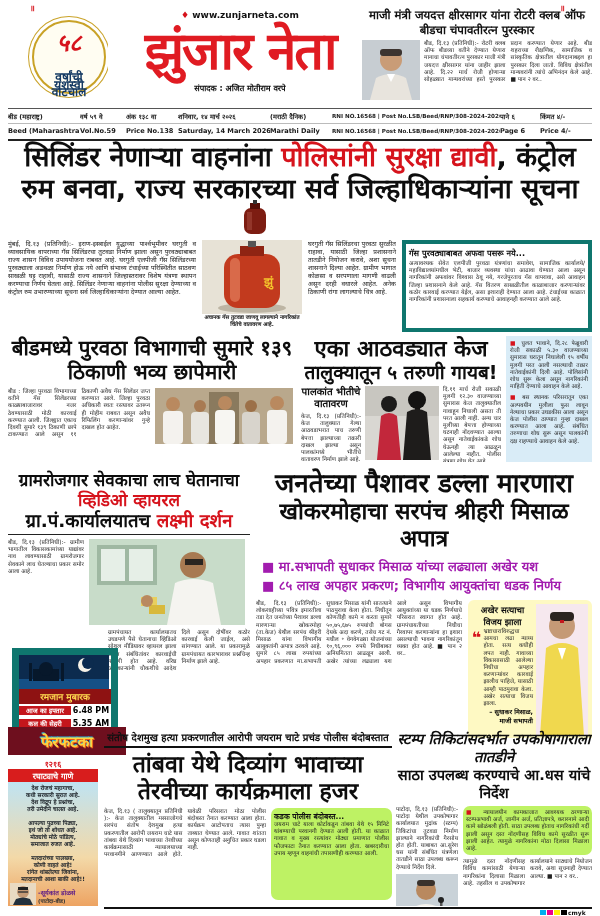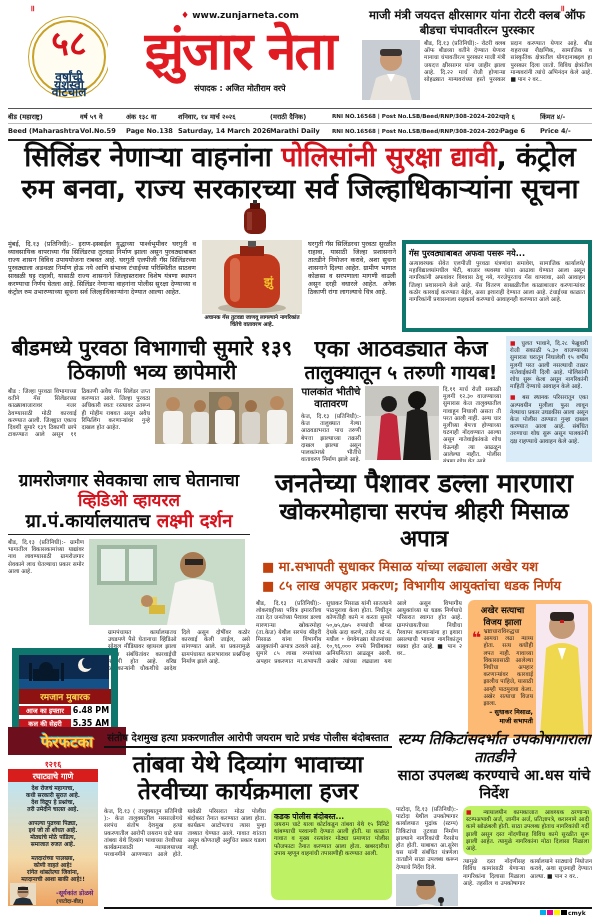--- a/index.html
+++ b/index.html
@@ -8,36 +8,36 @@
   .bodytxt{font-size:6.4px;line-height:8px;text-align:justify;color:#222;}
   .tiny{font-size:5.8px;line-height:7.2px;text-align:justify;color:#222;}
   .cols2{column-count:2;column-gap:5px;}
   .cols3{column-count:3;column-gap:5px;}
   .hl{color:#0d0d0d;font-weight:800;text-align:center;}
   .red{color:#d6131c;}
   .strip{background:#0d0d0d;color:#fff;font-weight:800;}
   .photo{display:block;}
   .caption{font-size:5.4px;line-height:6.6px;font-weight:700;color:#111;text-align:center;}
   .ibcell{font-weight:700;color:#1a1a1a;white-space:nowrap;overflow:hidden;}
-  .quotebox{background:#fdba74;border-radius:6px;}
+  .quotebox{background:#fef9c3;border-radius:6px;}
   .yellowbox{background:#bef264;border-radius:7px;}
   .bluecol{background:#d9ecf7;}
   .seal{border:2px solid #c9a227;border-radius:50%;box-shadow:0 0 0 3px #fff,0 0 0 4px #c9a227;}
 </style>
 </head>
 <body>
 
 <div id="page">
 
   <div class="block red" style="left:30px;top:2px;font-size:8px;font-weight:700;">॥</div>
   <div class="block red" style="left:560px;top:2px;font-size:8px;font-weight:700;">॥</div>
 
   <div class="block" style="left:28px;top:16px;width:80px;height:86px;">
     <div class="seal" style="width:70px;height:70px;margin:4px;text-align:center;background:#fffdf2;">
-      <div class="red" style="font-size:34px;font-weight:800;line-height:30px;margin-top:6px;">५८</div>
+      <div class="red" style="font-size:24px;font-weight:800;line-height:30px;margin-top:6px;font-style:italic;">५८</div>
       <div style="font-size:12px;font-weight:700;color:#153a63;line-height:7.5px;padding:16px 6px;">वर्षांची यशस्वी वाटचाल</div>
     </div>
   </div>
 
   <div class="block" style="left:120px;top:10px;width:240px;height:98px;text-align:center;">
     <div style="font-size:9px;font-weight:700;color:#111;">
       <span class="red">♦</span>
       <span>www.zunjarneta.com</span>
     </div>
     <div style="font-size:52px;font-weight:800;color:#e01b22;line-height:62px;letter-spacing:-2px;">झुंजार नेता</div>
@@ -65,21 +65,21 @@
       <div class="ibcell" style="width:52px;">अंक १३८ वा</div>
       <div class="ibcell" style="width:92px;">शनिवार, १४ मार्च २०२६</div>
       <div class="ibcell" style="width:62px;">(मराठी दैनिक)</div>
       <div class="ibcell" style="width:168px;font-size:5.6px;">RNI NO.16568 | Post No.LSB/Beed/RNP/308-2024-2026</div>
       <div class="ibcell" style="width:40px;">पाने ६</div>
       <div class="ibcell" style="width:50px;">किंमत ४/-</div>
     </div>
     <div style="display:flex;height:14px;align-items:center;font-size:6.6px;">
       <div class="ibcell" style="width:72px;">Beed (Maharashtra)</div>
       <div class="ibcell" style="width:46px;">Vol.No.59</div>
-      <div class="ibcell" style="width:52px;">Page No.138</div>
+      <div class="ibcell" style="width:52px;">Price No.138</div>
       <div class="ibcell" style="width:92px;">Saturday, 14 March 2026</div>
       <div class="ibcell" style="width:62px;">Marathi Daily</div>
       <div class="ibcell" style="width:168px;font-size:5.6px;">RNI NO.16568 | Post No.LSB/Beed/RNP/308-2024-2026</div>
       <div class="ibcell" style="width:40px;">Page 6</div>
       <div class="ibcell" style="width:50px;">Price 4/-</div>
     </div>
   </div>
 
   <div class="block hl" style="left:8px;top:141px;width:584px;height:66px;font-size:27px;line-height:32px;">
     <span>सिलिंडर नेणाऱ्या वाहनांना </span><span class="red">पोलिसांनी सुरक्षा द्यावी</span><span>, कंट्रोल रुम बनवा, राज्य सरकारच्या सर्व जिल्हाधिकाऱ्यांना सूचना</span>
@@ -209,21 +209,21 @@
     </div>
   </div>
 
   <div class="block" style="left:8px;top:727px;width:118px;height:28px;background:#6e0f1e;display:flex;align-items:center;justify-content:center;">
     <span style="font-size:15px;font-weight:800;color:#ffd23f;text-shadow:1px 1px 0 #e8591a, -1px -1px 0 #27b7e0;">फेरफटका</span>
   </div>
 
   <div class="block" style="left:256px;top:468px;width:336px;height:270px;">
     <div class="hl" style="font-size:26px;line-height:30px;">जनतेच्या पैशावर डल्ला मारणारा</div>
     <div class="hl" style="font-size:22.5px;line-height:27px;">खोकरमोहाचा सरपंच श्रीहरी मिसाळ अपात्र</div>
-    <div style="font-size:13px;font-weight:800;color:#c2410c;margin-top:5px;line-height:19px;padding-left:6px;">
+    <div style="font-size:13px;font-weight:800;color:#a21caf;margin-top:5px;line-height:19px;padding-left:6px;">
       <div><span>■ </span><span>मा.सभापती सुधाकर मिसाळ यांच्या लढ्याला अखेर यश</span></div>
       <div><span>■ </span><span>८५ लाख अपहार प्रकरण; विभागीय आयुक्तांचा धडक निर्णय</span></div>
     </div>
     <div style="display:flex;gap:6px;margin-top:5px;">
       <div class="tiny cols3" style="width:206px;height:146px;">बीड, दि.१३ (प्रतिनिधी):- लोकशाहीच्या पवित्र इमारतीला तडा देत जनतेच्या पैशावर डल्ला मारणाऱ्या खोकरमोहा (ता.केज) येथील सरपंच श्रीहरी मिसाळ यांना विभागीय आयुक्तांनी अपात्र ठरवले आहे. सुमारे ८५ लाख रुपयांच्या अपहार प्रकरणात मा.सभापती सुधाकर मिसाळ यांनी सातत्याने पाठपुरावा केला होता. निधीतून कोणतीही कामे न करता सुमारे ५०,७५,६७५ रुपयांची बोगस देयके अदा करणे, तसेच गट नं. मधील ॰ वेगवेगळ्या योजनांच्या १०,९६,००० रुपये निधीबाबत अनियमितता आढळून आली. अखेर त्यांच्या लढ्याला यश आले असून विभागीय आयुक्तांच्या या धडक निर्णयाचे परिसरात स्वागत होत आहे. ग्रामपंचायतीच्या निधीचा गैरवापर करणाऱ्यांना हा इशारा असल्याची भावना नागरिकांतून व्यक्त होत आहे. ■ पान २ वर..</div>
       <div class="quotebox" style="flex:1;height:140px;padding:4px;display:flex;gap:3px;">
         <div style="flex:1;">
           <div style="font-size:8.6px;font-weight:800;color:#111;text-align:center;">अखेर सत्याचा विजय झाला</div>
           <div style="display:flex;gap:2px;">
             <div class="red" style="font-size:16px;font-weight:800;">❝</div>
@@ -255,21 +255,21 @@
 
 आपल्या पुढच्या पिढ्या,
 इथं जो तो शोधत आहे.
 मोठ्यांचे मोठे पांडित्य,
 समाजात रुजत आहे.
 
 मतदारांच्या पालख्या,
 कोणी वाहतं आहे!
 रांगेत थांबलेल्या जिवांना,
 मतदानाची आशा बाकी आहे!!</div>
-      <div style="display:flex;align-items:flex-end;gap:20px;margin-top:0;">
+      <div style="display:flex;align-items:flex-end;gap:2px;margin-top:0;">
         <svg class="photo" width="26" height="22" viewBox="0 0 26 22">
           <rect width="26" height="22" fill="#e9dac2"></rect>
           <circle cx="13" cy="9" r="6" fill="#c59a76"></circle>
           <rect x="8" y="4" width="10" height="3" fill="#222"></rect>
           <rect x="8" y="8" width="10" height="2" fill="#333" opacity="0.7"></rect>
           <path d="M3 22 L6 16 Q13 13 20 16 L23 22 Z" fill="#23303c"></path>
         </svg>
         <div>
           <div style="font-size:6.4px;font-weight:800;color:#5c1b86;">-सूर्यकांत डोळसे</div>
           <div style="font-size:5.4px;font-weight:700;color:#333;">(पाटोदा-बीड)</div>

